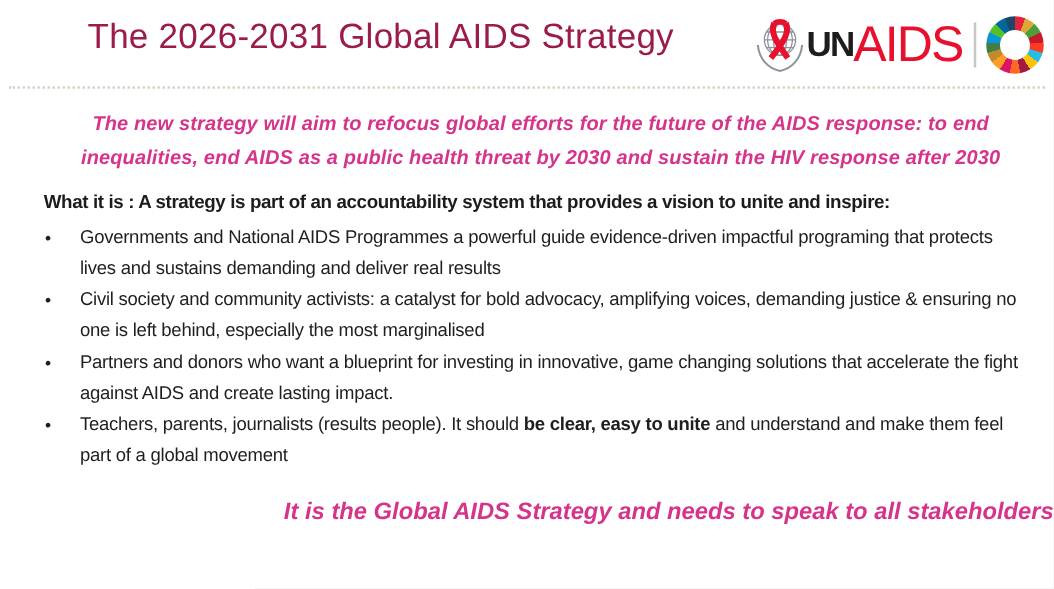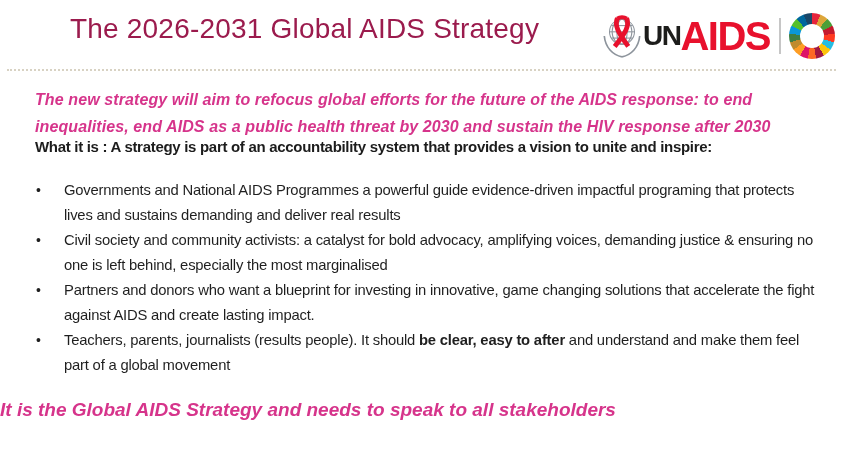--- a/index.html
+++ b/index.html
@@ -41,21 +41,21 @@
   }
   .logo-un {
     font-size: 28px;
     font-weight: 700;
     color: #1d1d1b;
     letter-spacing: -1.5px;
     line-height: 1;
   }
   .logo-aids {
     font-size: 40px;
-    font-weight: 700;
+    font-weight: 400;
     color: #e8112d;
     letter-spacing: -1.5px;
     line-height: 1;
   }
   .logo-divider {
     width: 2px;
     height: 36px;
     background: #c6c6c6;
     margin: 0 8px 0 9px;
   }
@@ -88,25 +88,26 @@
     left: 35px;
     top: 86px;
     width: 795px;
     margin: 0;
     font-size: 16px;
     font-weight: 700;
     font-style: italic;
     line-height: 27px;
     color: #d6348b;
     letter-spacing: 0.1px;
+    text-align: center;
   }
   .section-heading {
     position: absolute;
     left: 35px;
-    top: 138px;
+    top: 153px;
     margin: 0;
     font-size: 15px;
     font-weight: 700;
     color: #1c1c1c;
     letter-spacing: -0.3px;
     white-space: nowrap;
   }
   .bullets {
     position: absolute;
     left: 36px;
@@ -130,21 +131,21 @@
   }
   .bullets b {
     font-weight: 700;
   }
   .closing {
     position: absolute;
     left: 0;
     top: 399px;
     width: 100%;
     margin: 0;
-    text-align: left;
+    text-align: right;
     font-size: 19px;
     font-weight: 700;
     font-style: italic;
     color: #d6348b;
   }
 </style>
 </head>
 <body>
 
 <div class="slide">
@@ -193,19 +194,19 @@
     <li>
       <span class="bullet-marker">•</span>
       <span>Civil society and community activists:  a catalyst for bold  advocacy, amplifying voices, demanding justice &amp; ensuring no one is left behind, especially the most marginalised</span>
     </li>
     <li>
       <span class="bullet-marker">•</span>
       <span>Partners and donors who want  a blueprint for investing in innovative, game changing solutions that accelerate the fight against AIDS and create lasting impact.</span>
     </li>
     <li>
       <span class="bullet-marker">•</span>
-      <span><span>Teachers, parents, journalists (results people). It should </span><b>be clear, easy to after</b><span> and understand and make them feel part of a global movement</span></span>
+      <span><span>Teachers, parents, journalists (results people). It should </span><b>be clear, easy to unite</b><span> and understand and make them feel part of a global movement</span></span>
     </li>
   </ul>
 
   <p class="closing">It is the Global AIDS Strategy and needs to speak to all stakeholders</p>
 
 </div>
 
 </body></html>

